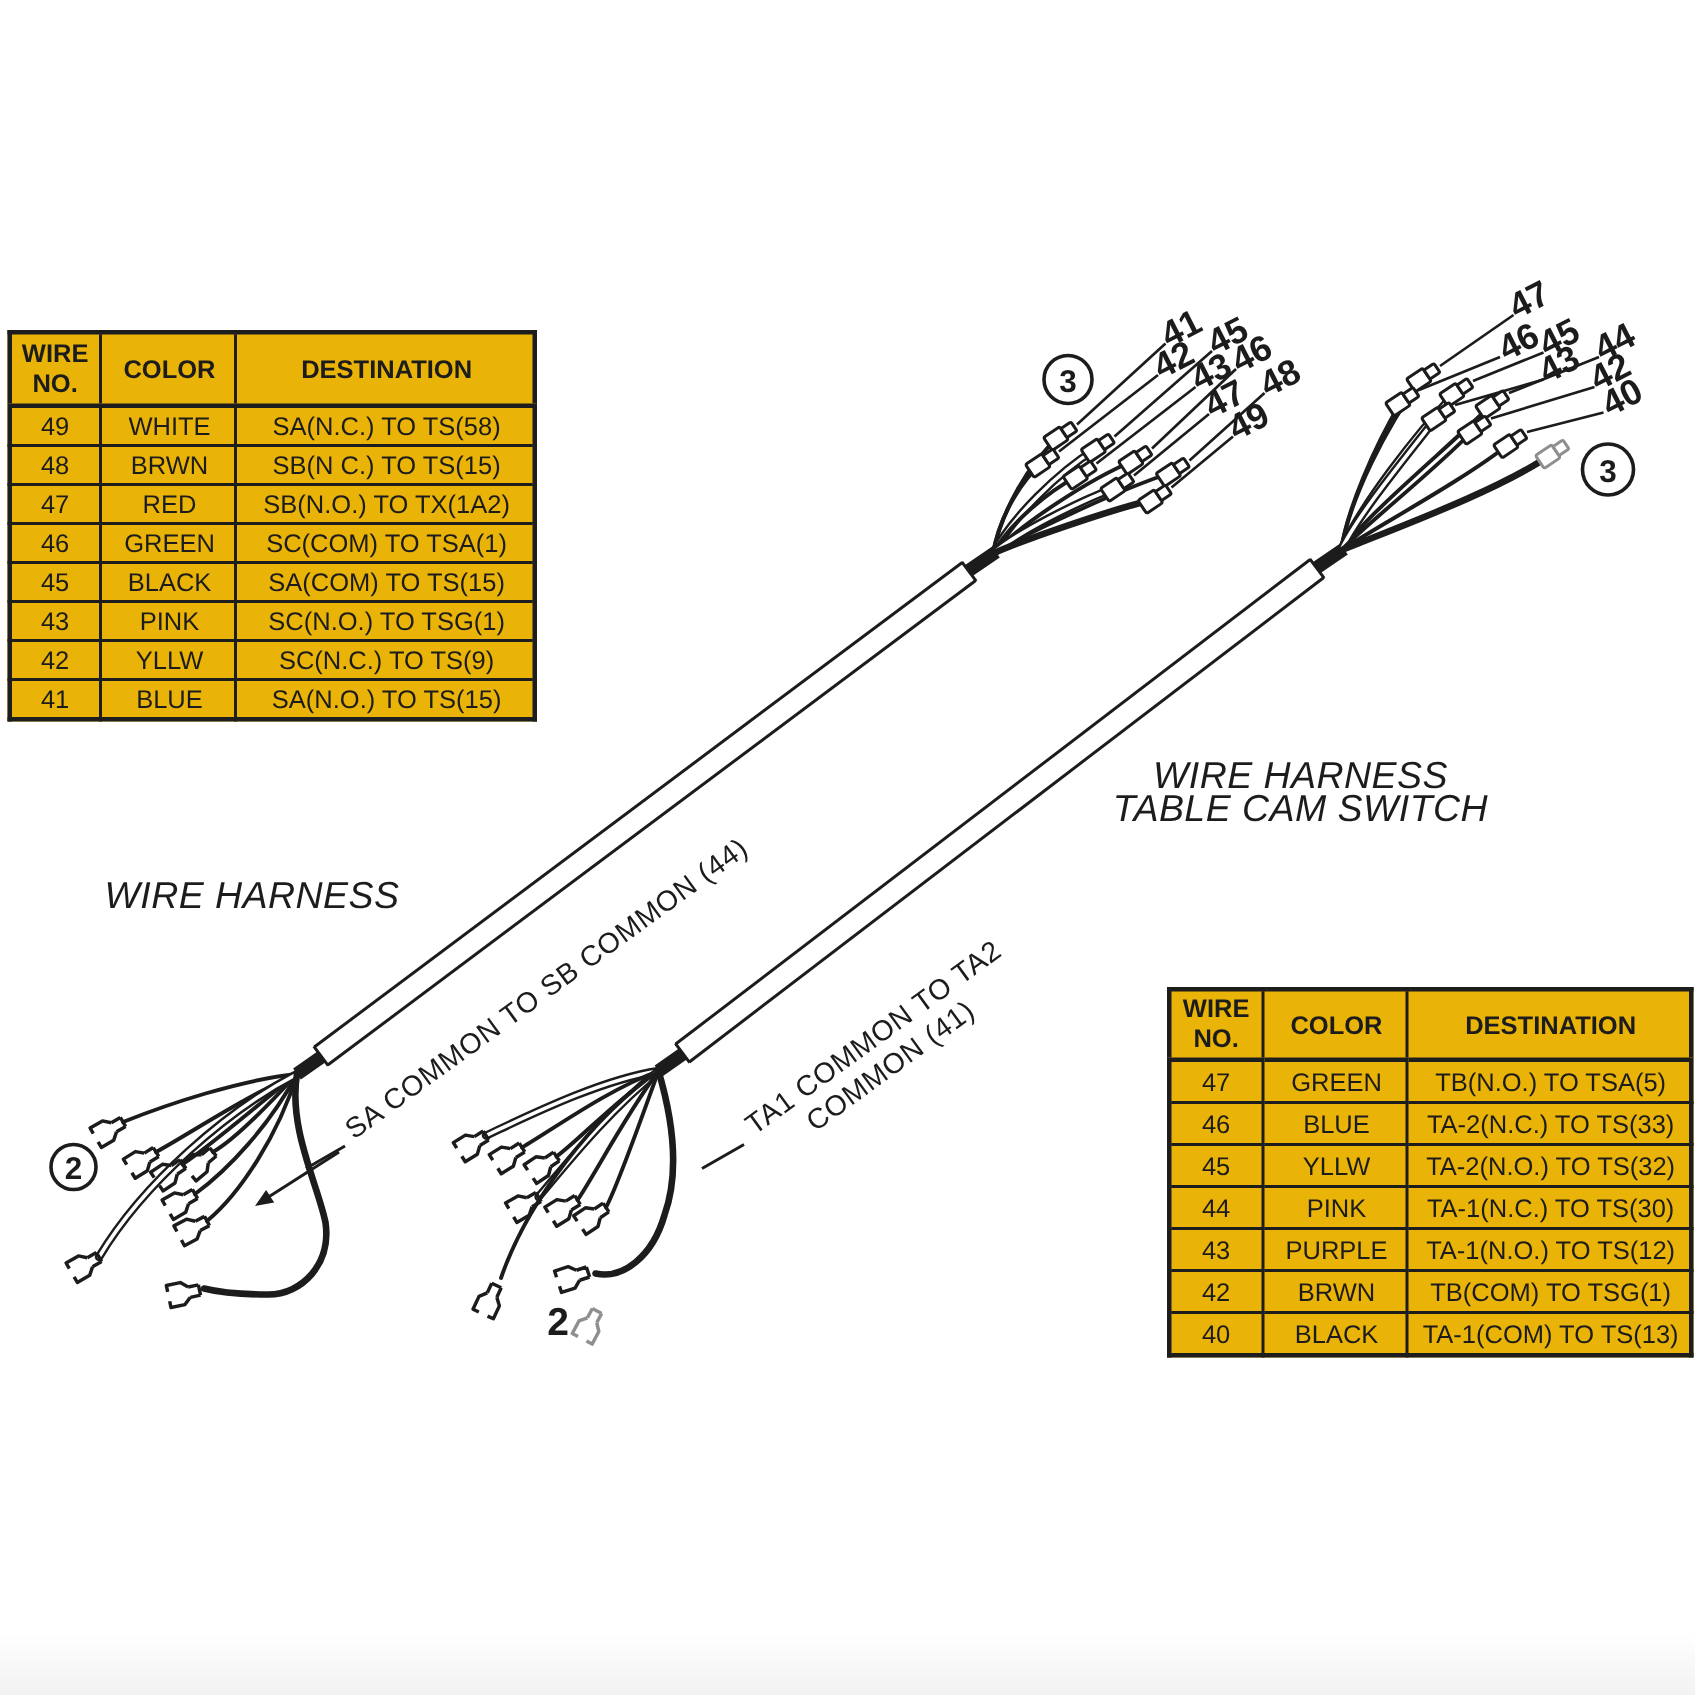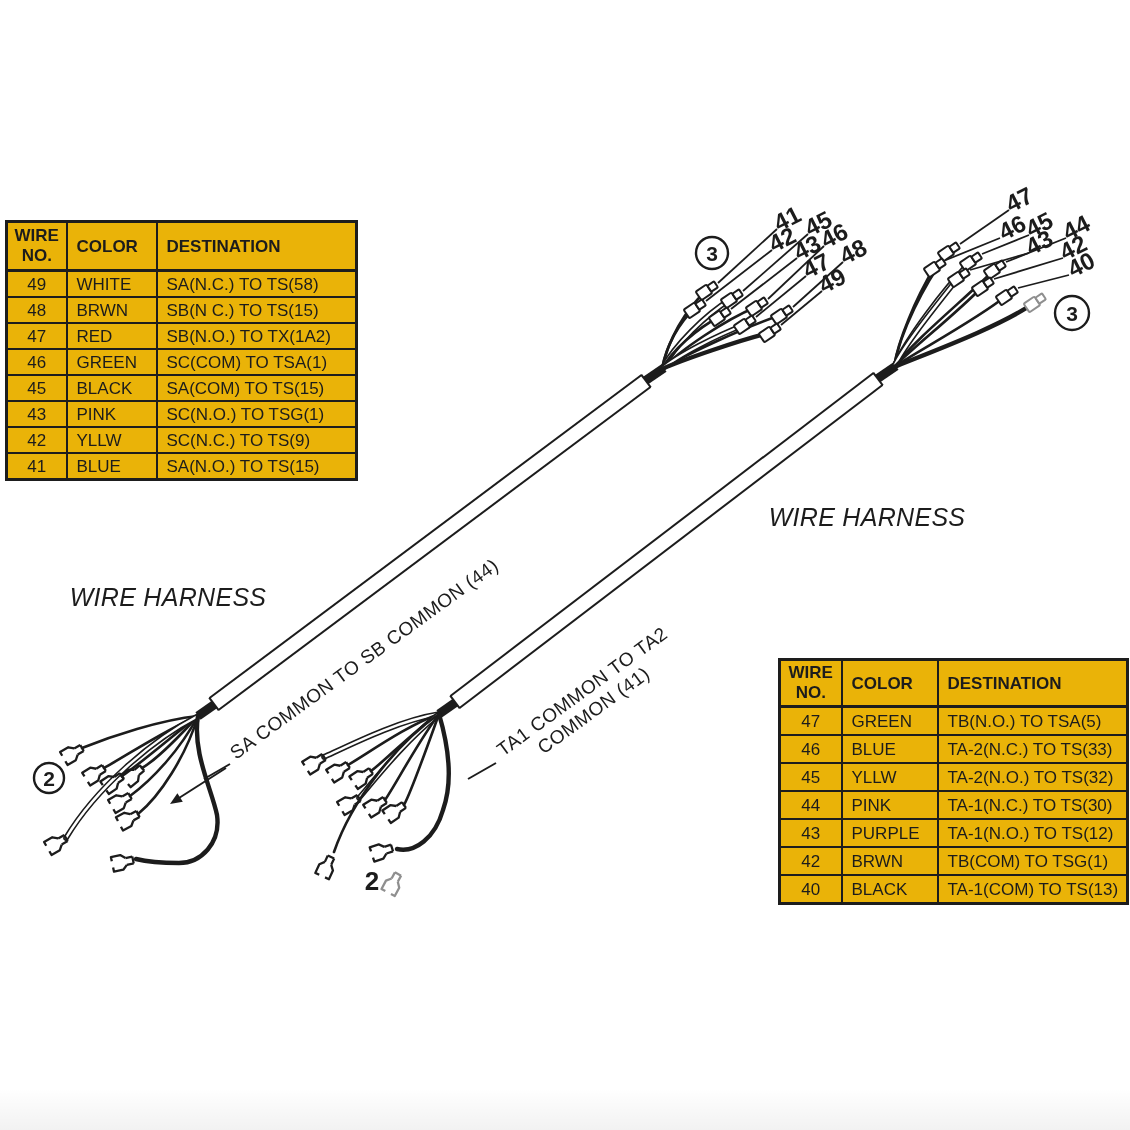--- a/index.html
+++ b/index.html
@@ -5,21 +5,21 @@
   html,body{margin:0;padding:0;background:#ffffff;}
   #page{position:relative;width:1130px;height:1130px;background:#ffffff;overflow:hidden;
         font-family:"Liberation Sans","DejaVu Sans",sans-serif;color:#1c1c1c;}
   
   .wire-table{position:absolute;border-collapse:collapse;background:#eab308;table-layout:fixed;
               border:3px solid #1d1d1d;}
   .wire-table th,.wire-table td{border:2px solid #1d1d1d;font-size:17px;line-height:19px;
               padding:1px 6px;white-space:nowrap;overflow:hidden;vertical-align:middle;}
   .wire-table th{font-weight:bold;border-bottom:3px solid #1d1d1d;}
   .wire-table .c-no{text-align:center;}
-  .wire-table .c-left{text-align:left;padding-left:9px;}
+  .wire-table .c-left{text-align:center;padding-left:9px;}
   .wire-table th.c-no{white-space:normal;line-height:20px;}
   #sweep-table{left:5px;top:220px;width:350px;}
   #sweep-table th{height:44px;}
   #sweep-table td{height:22px;}
   #tablecam-table{left:778px;top:658px;width:348px;}
   #tablecam-table th{height:42px;}
   #tablecam-table td{height:24px;}
   
   .harness-label{position:absolute;width:280px;text-align:center;font-style:italic;
                  font-size:25px;line-height:22px;letter-spacing:.3px;}
@@ -328,16 +328,17 @@
           <td class="c-left">TA-1(COM) TO TS(13)</td>
         </tr>
   </tbody>
 </table>
 
 <div class="harness-label" id="sweep-label">
   <div>WIRE HARNESS</div>
 </div>
 <div class="harness-label" id="tablecam-label">
   <div>WIRE HARNESS</div>
+  <div>TABLE CAM SWITCH</div>
 </div>
 
 <div id="vignette"></div>
 </div>
 
 </body></html>

